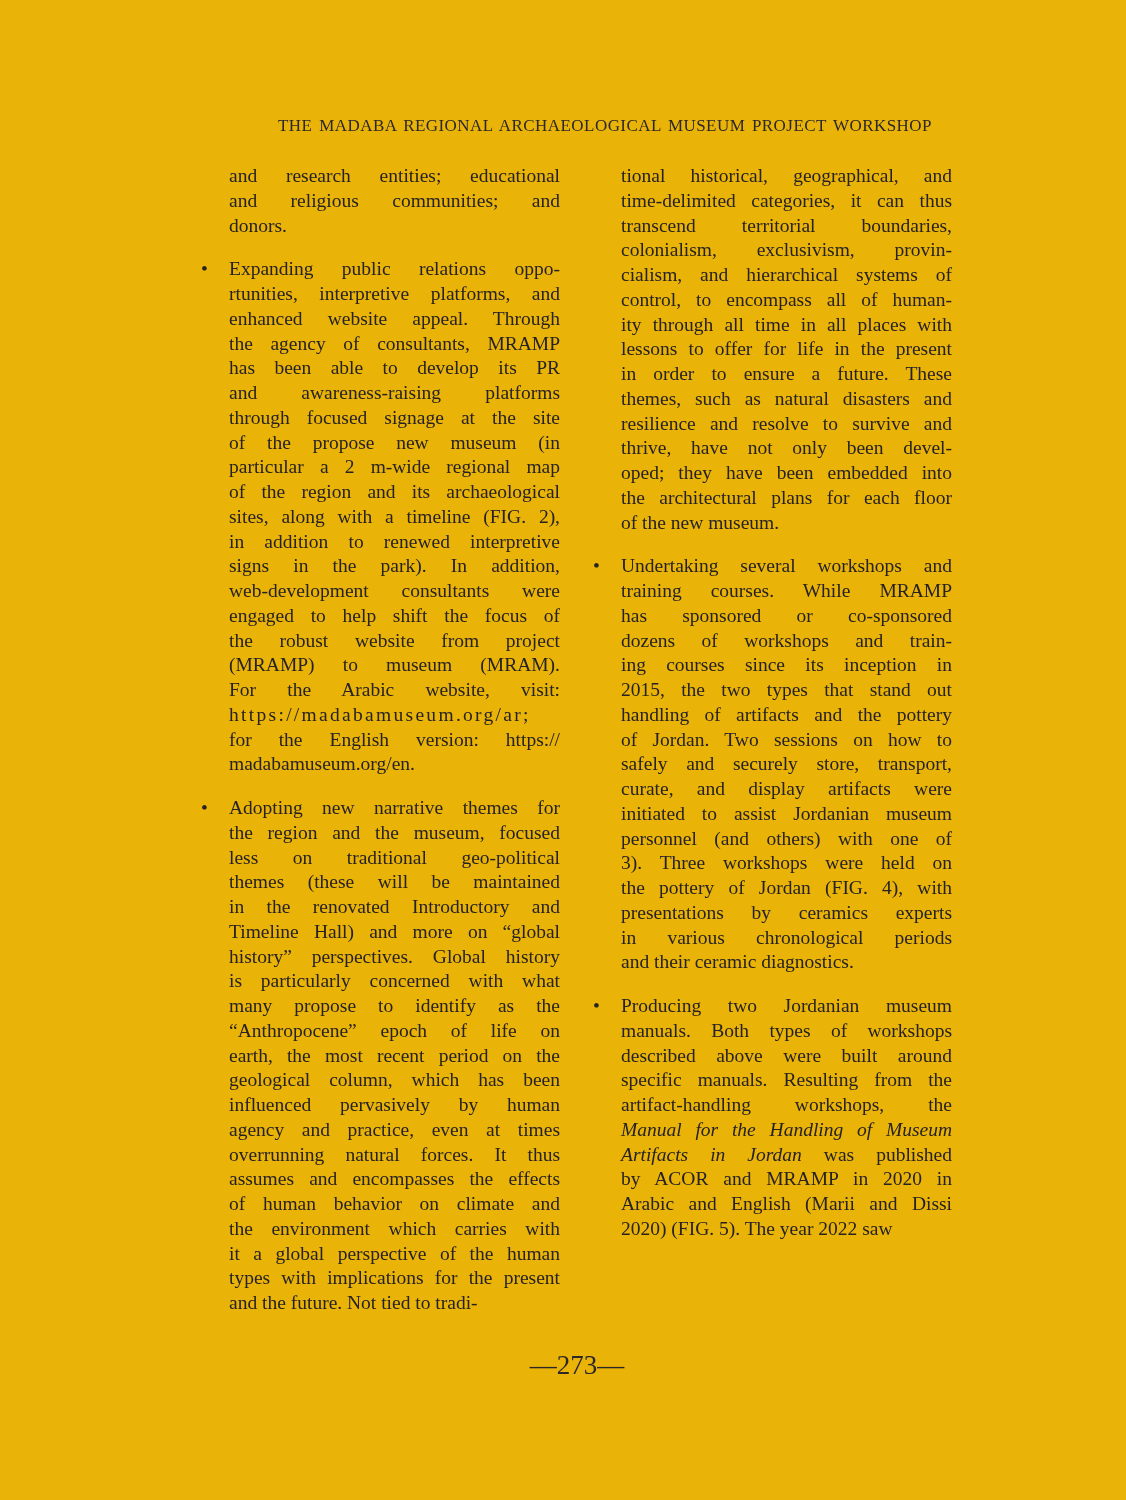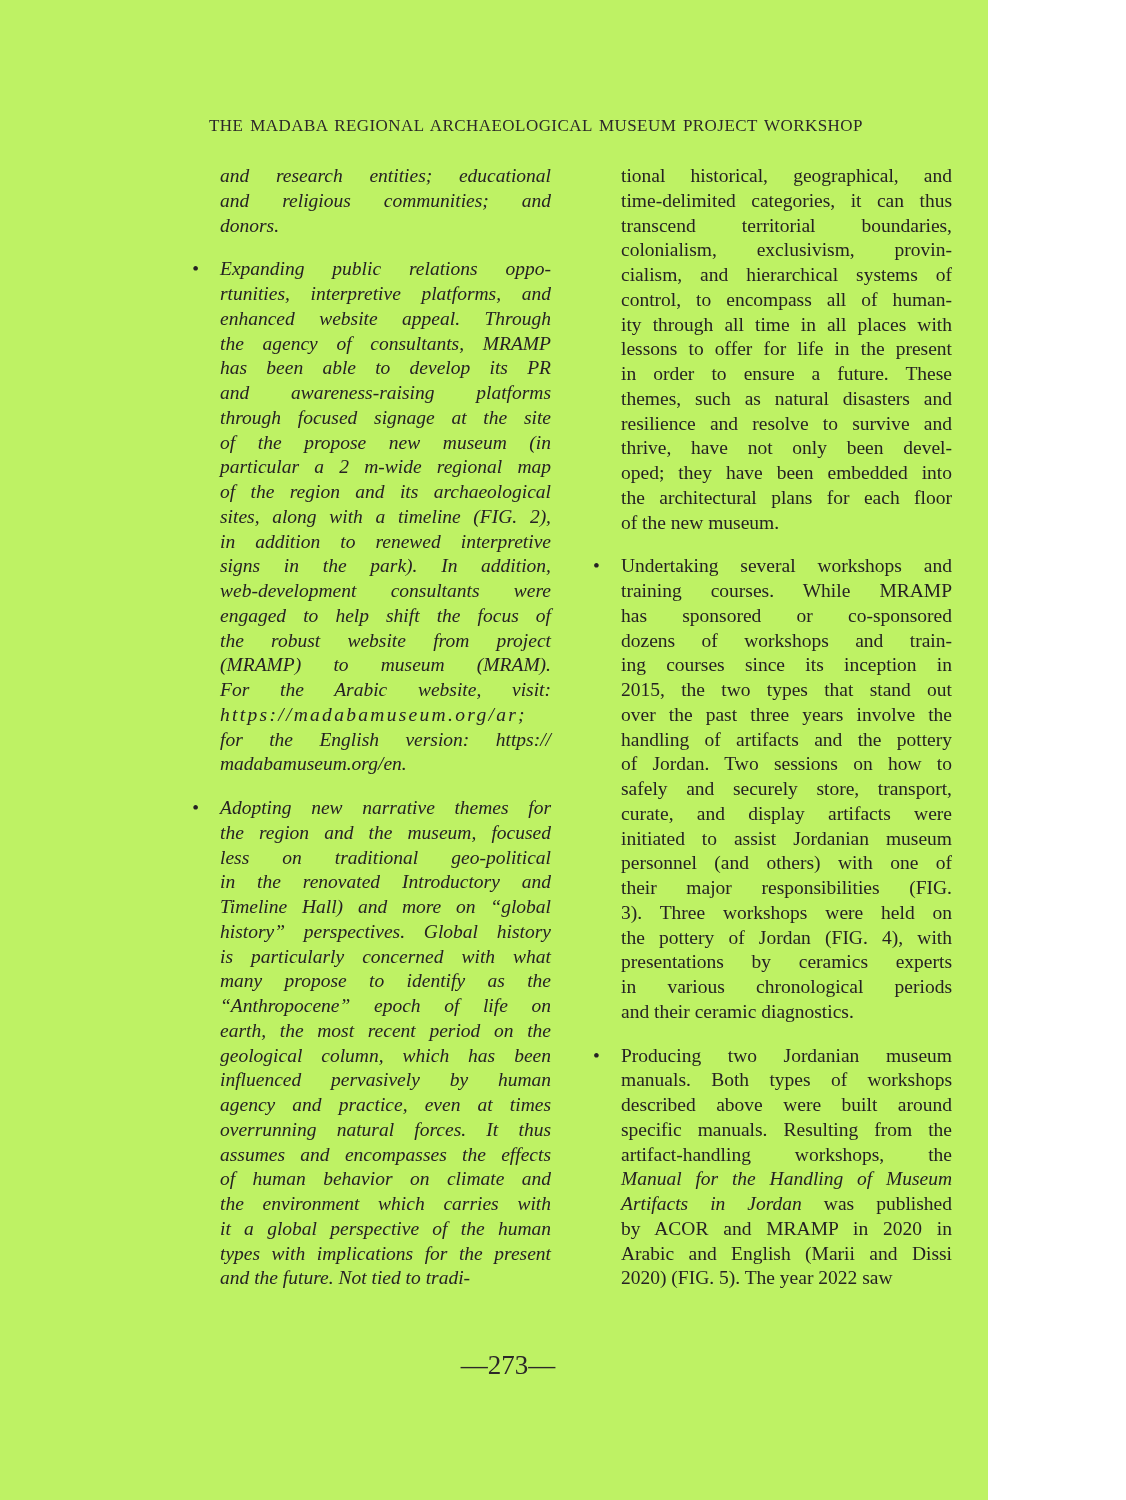--- a/index.html
+++ b/index.html
@@ -2,23 +2,23 @@
 <html><head>
 <meta charset="utf-8">
 <style>
   html, body {
     margin: 0;
     padding: 0;
     background: #ffffff;
   }
   .page {
     position: relative;
-    width: 988px;
+    width: 1126px;
     height: 1500px;
-    background: #bef264;
+    background: #eab308;
     font-family: "Liberation Serif", "DejaVu Serif", serif;
     color: #262223;
     overflow: hidden;
   }
   .running-head {
     position: absolute;
     top: 116px;
     left: 50%;
     transform: translateX(-50%);
     margin-left: 42px;
@@ -28,21 +28,21 @@
     word-spacing: 2px;
     color: #2c2829;
   }
   .column {
     position: absolute;
     top: 164px;
     width: 361px;
     font-size: 19.5px;
     line-height: 24.75px;
   }
-  .column.left  { left: 190px; font-style: italic; }
+  .column.left  { left: 199px; }
   .column.right { left: 591px; }
   .para {
     position: relative;
     padding-left: 30px;
     margin: 0 0 19px 0;
   }
   .para:last-child { margin-bottom: 0; }
   .bullet {
     position: absolute;
     left: 2px;
@@ -104,20 +104,21 @@
         <div class="line"><span>For the Arabic website, visit:</span></div>
         <div class="line tracked"><span>https://madabamuseum.org/ar;</span></div>
         <div class="line"><span>for the English version: https://</span></div>
         <div class="line last"><span>madabamuseum.org/en.</span></div>
       </div>
       <div class="para">
         <span class="bullet">•</span>
         <div class="line"><span>Adopting new narrative themes for</span></div>
         <div class="line"><span>the region and the museum, focused</span></div>
         <div class="line"><span>less on traditional geo-political</span></div>
+        <div class="line"><span>themes (these will be maintained</span></div>
         <div class="line"><span>in the renovated Introductory and</span></div>
         <div class="line"><span>Timeline Hall) and more on “global</span></div>
         <div class="line"><span>history” perspectives. Global history</span></div>
         <div class="line"><span>is particularly concerned with what</span></div>
         <div class="line"><span>many propose to identify as the</span></div>
         <div class="line"><span>“Anthropocene” epoch of life on</span></div>
         <div class="line"><span>earth, the most recent period on the</span></div>
         <div class="line"><span>geological column, which has been</span></div>
         <div class="line"><span>influenced pervasively by human</span></div>
         <div class="line"><span>agency and practice, even at times</span></div>
@@ -150,28 +151,26 @@
         <div class="line last"><span>of the new museum.</span></div>
       </div>
       <div class="para">
         <span class="bullet">•</span>
         <div class="line"><span>Undertaking several workshops and</span></div>
         <div class="line"><span>training courses. While MRAMP</span></div>
         <div class="line"><span>has sponsored or co-sponsored</span></div>
         <div class="line"><span>dozens of workshops and train-</span></div>
         <div class="line"><span>ing courses since its inception in</span></div>
         <div class="line"><span>2015, the two types that stand out</span></div>
-        <div class="line"><span>over the past three years involve the</span></div>
         <div class="line"><span>handling of artifacts and the pottery</span></div>
         <div class="line"><span>of Jordan. Two sessions on how to</span></div>
         <div class="line"><span>safely and securely store, transport,</span></div>
         <div class="line"><span>curate, and display artifacts were</span></div>
         <div class="line"><span>initiated to assist Jordanian museum</span></div>
         <div class="line"><span>personnel (and others) with one of</span></div>
-        <div class="line"><span>their major responsibilities (FIG.</span></div>
         <div class="line"><span>3). Three workshops were held on</span></div>
         <div class="line"><span>the pottery of Jordan (FIG. 4), with</span></div>
         <div class="line"><span>presentations by ceramics experts</span></div>
         <div class="line"><span>in various chronological periods</span></div>
         <div class="line last"><span>and their ceramic diagnostics.</span></div>
       </div>
       <div class="para">
         <span class="bullet">•</span>
         <div class="line"><span>Producing two Jordanian museum</span></div>
         <div class="line"><span>manuals. Both types of workshops</span></div>

